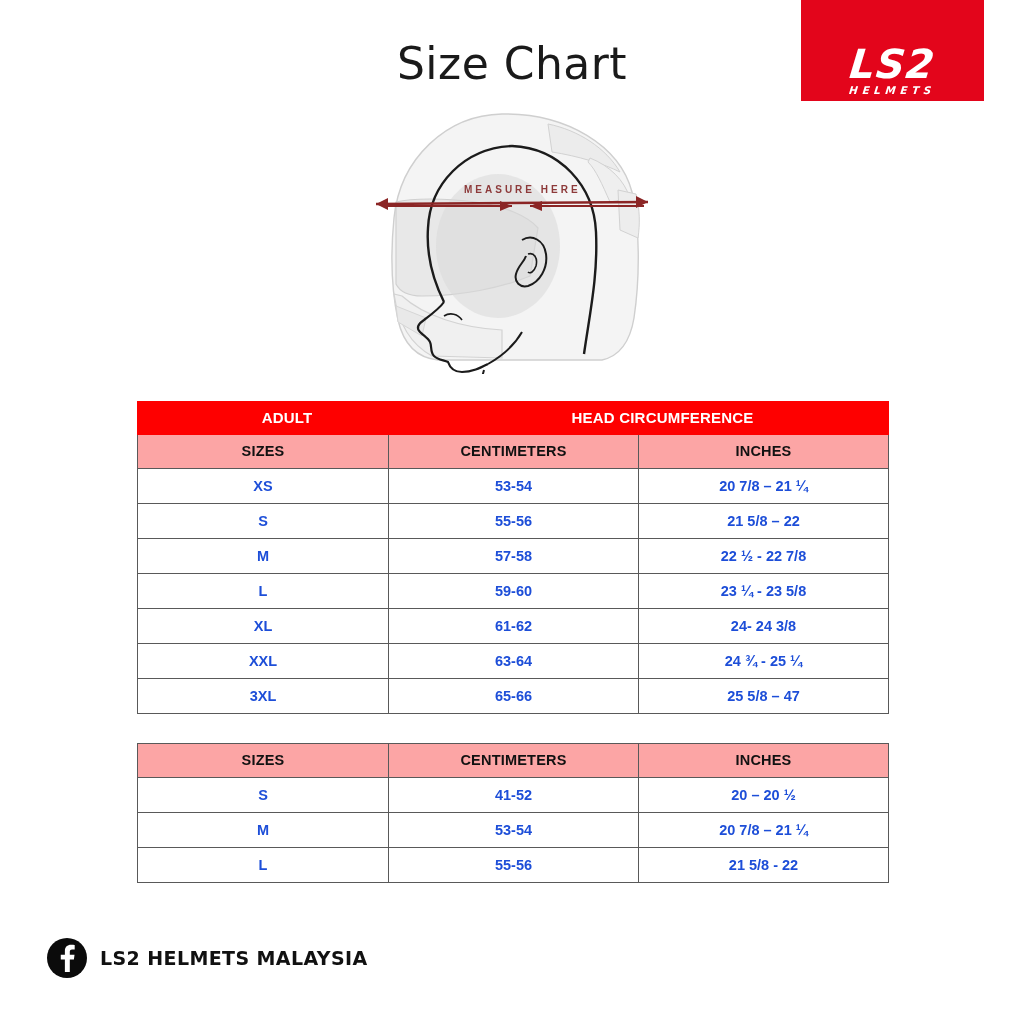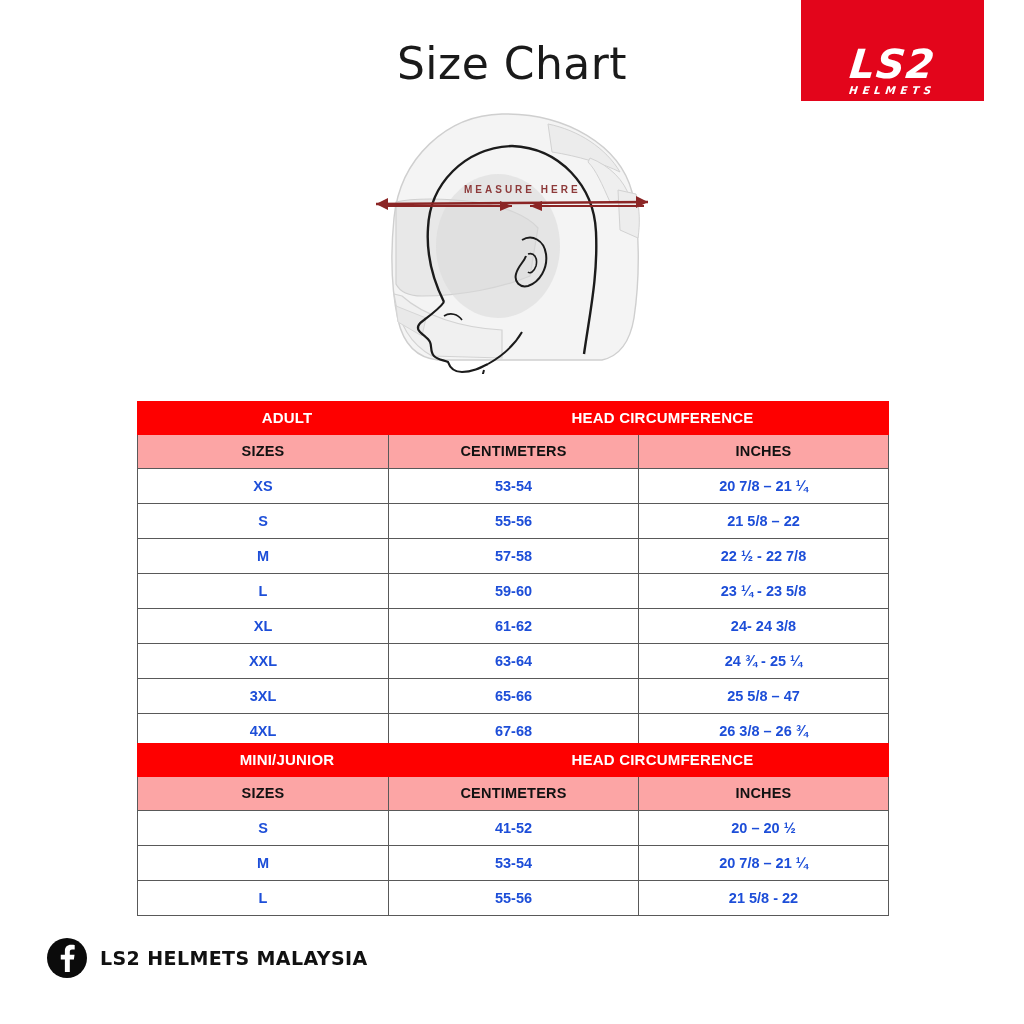--- a/index.html
+++ b/index.html
@@ -275,39 +275,30 @@
     <tr class="data-row">
       <td>XXL</td>
       <td>63-64</td>
       <td>24 ¾ - 25 ¼</td>
     </tr>
     <tr class="data-row">
       <td>3XL</td>
       <td>65-66</td>
       <td>25 5/8 – 47</td>
     </tr>
-    <tr class="data-row">
-      <td>4XL</td>
-      <td>67-68</td>
-      <td>26 3/8 – 26 ¾</td>
-    </tr>
   </tbody>
 </table>
 
 <table class="size-table" id="junior-table">
   <colgroup>
       <col class="c-size">
       <col class="c-cm">
       <col class="c-in">
     </colgroup>
   <tbody>
-    <tr class="band-row">
-      <td>MINI/JUNIOR</td>
-      <td colspan="2">HEAD CIRCUMFERENCE</td>
-    </tr>
     <tr class="subhead-row">
       <td>SIZES</td>
       <td>CENTIMETERS</td>
       <td>INCHES</td>
     </tr>
     <tr class="data-row">
       <td>S</td>
       <td>41-52</td>
       <td>20 – 20 ½</td>
     </tr>

